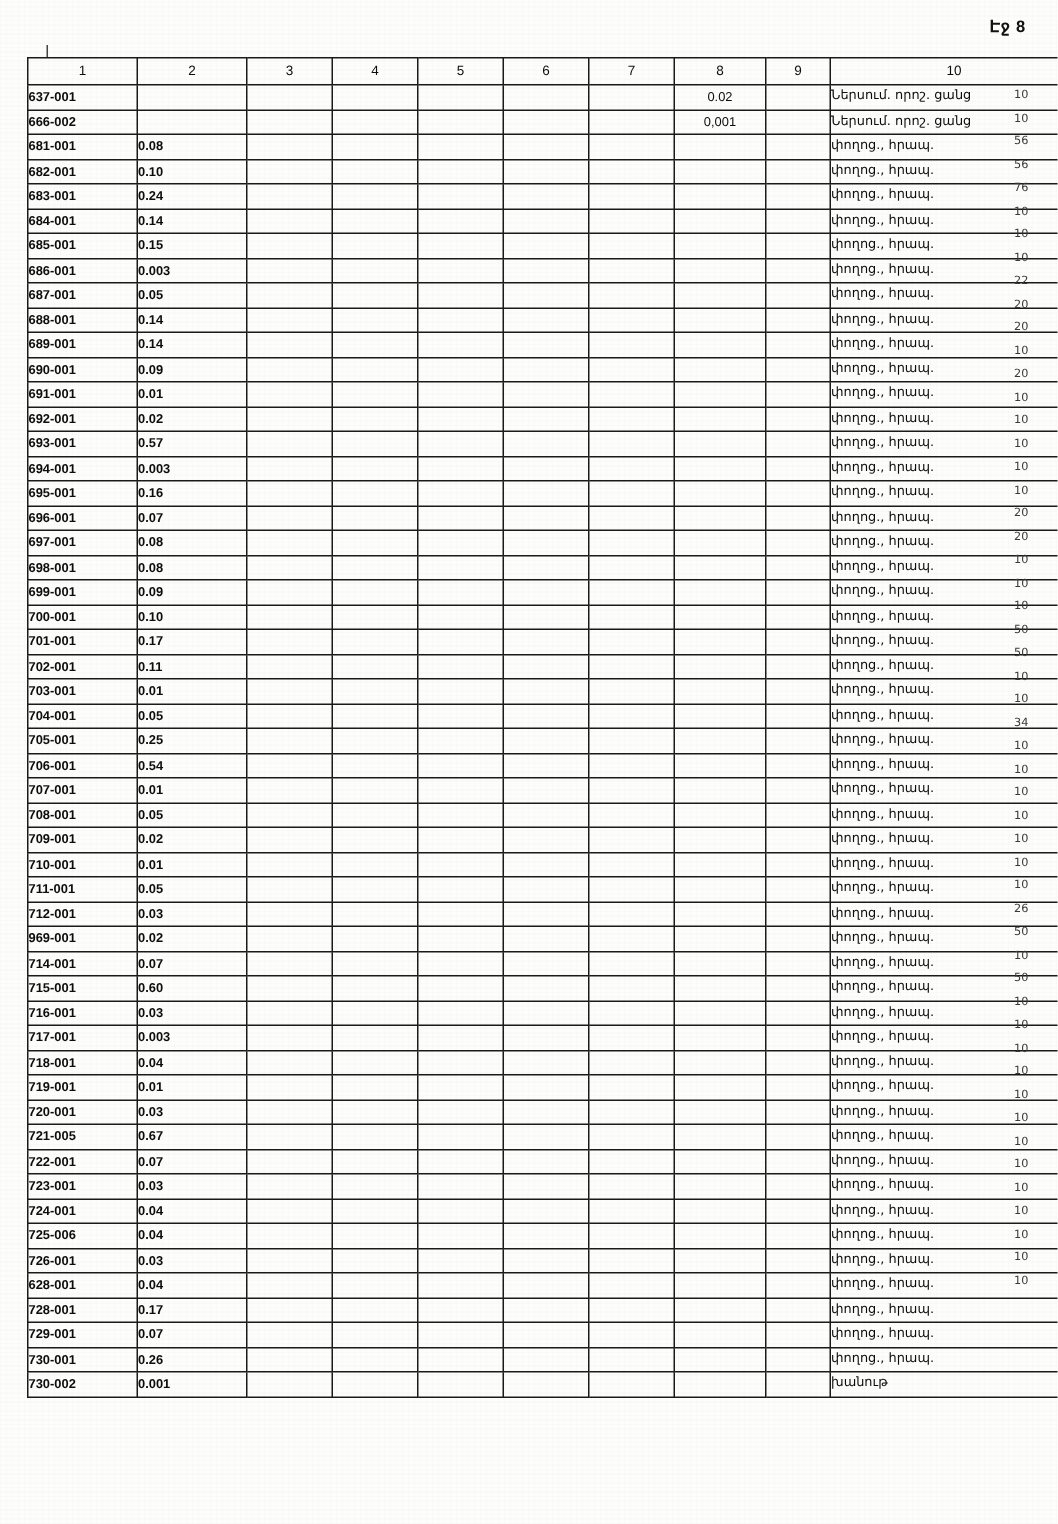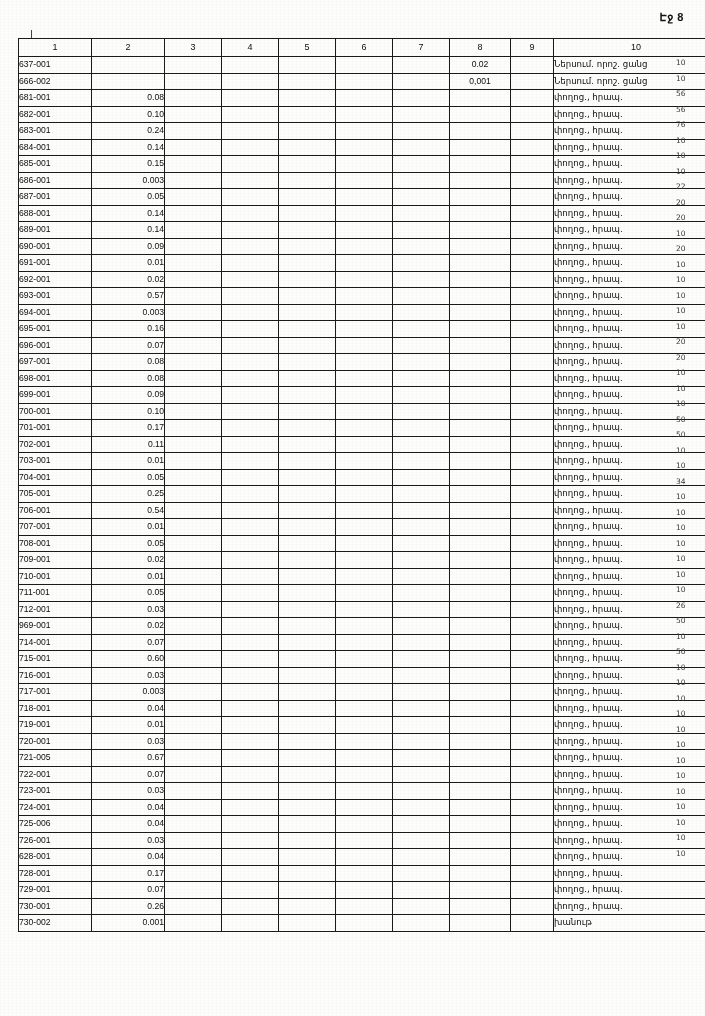--- a/index.html
+++ b/index.html
@@ -69,22 +69,22 @@
     overflow: hidden;
     white-space: nowrap;
   }
   table.data th {
     font-weight: normal;
     font-size: 9px;
     text-align: center;
     height: 17px;
     line-height: 17px;
   }
-  .c1 { width: 72px; text-align: left; padding-left: 4px; }
-  .c2 { width: 72px; text-align: right; }
+  .c1 { width: 72px; text-align: left; padding-left: 4px; font-weight: bold; }
+  .c2 { width: 72px; text-align: left; font-weight: bold; }
   .c3, .c4, .c5, .c6, .c7 { width: 56px; }
   .c8 { width: 60px; text-align: center; }
   .c9 { width: 42px; }
   .c10 { width: 164px; text-align: left; padding-left: 6px; }
 
   .arm {
     font-family: "DejaVu Sans", sans-serif;
     font-size: 8.4px;
   }
   .side-marks {

